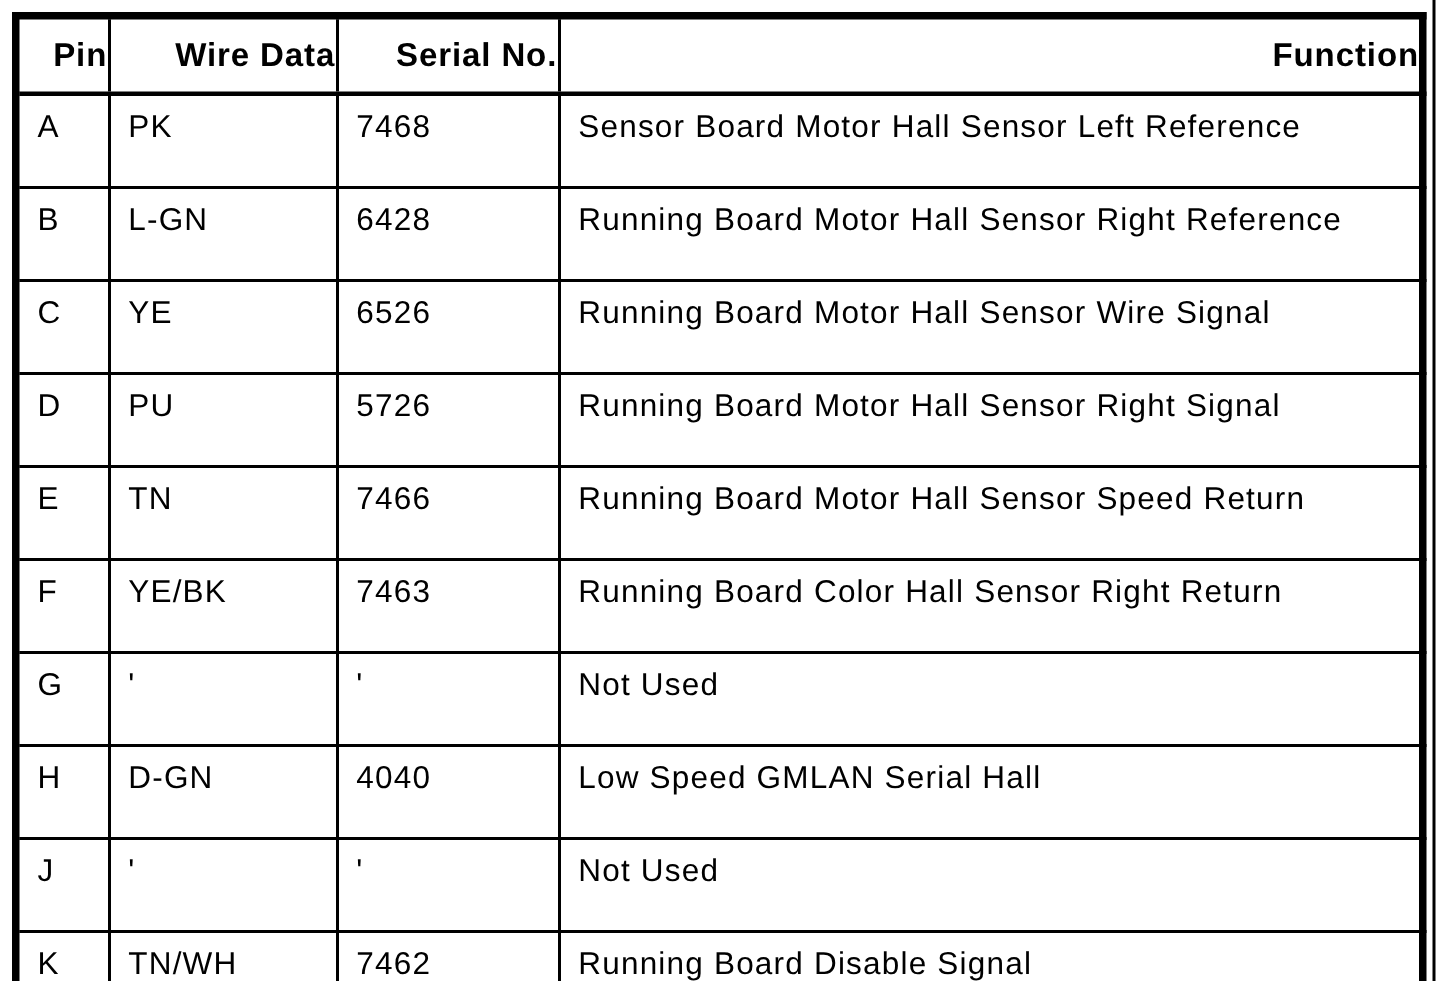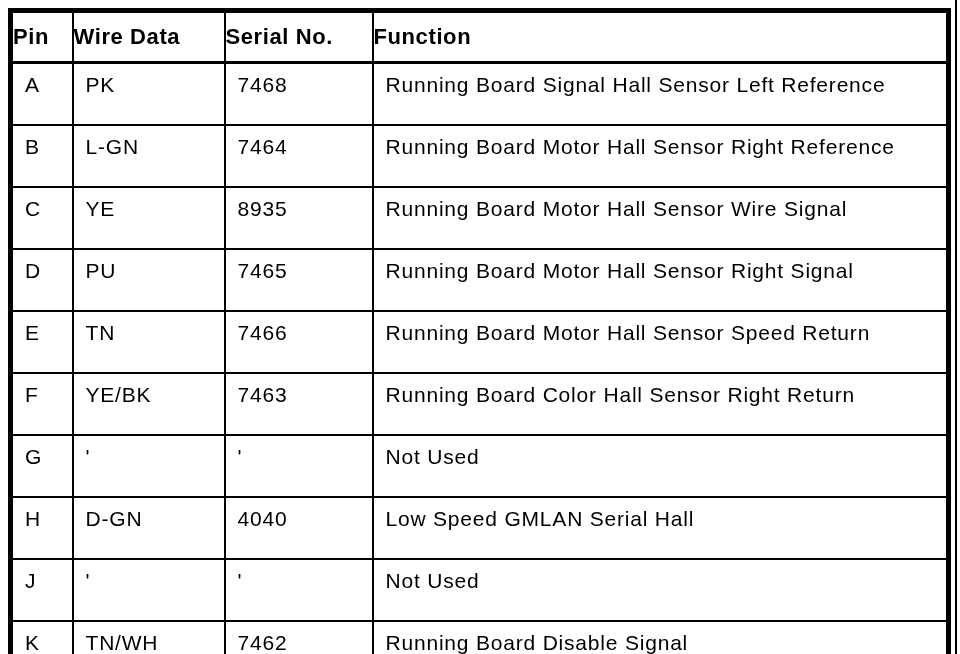--- a/index.html
+++ b/index.html
@@ -37,21 +37,21 @@
   table.pinout td {
     border: 2px solid #000000;
     overflow: hidden;
     white-space: nowrap;
   }
   table.pinout th {
     height: 48px;
     font-size: 22px;
     font-weight: bold;
     letter-spacing: 0.6px;
-    text-align: left;
+    text-align: right;
     vertical-align: middle;
     padding: 0;
   }
   table.pinout thead th {
     border-bottom-width: 3px;
   }
   table.pinout td {
     height: 51px;
     font-size: 21px;
     font-weight: normal;
@@ -82,38 +82,38 @@
       <th>Wire Data</th>
       <th>Serial No.</th>
       <th>Function</th>
     </tr>
   </thead>
   <tbody id="table-body">
       <tr>
         <td>A</td>
         <td>PK</td>
         <td>7468</td>
-        <td>Running Board Signal Hall Sensor Left Reference</td>
+        <td>Sensor Board Motor Hall Sensor Left Reference</td>
       </tr>
       <tr>
         <td>B</td>
         <td>L-GN</td>
-        <td>7464</td>
+        <td>6428</td>
         <td>Running Board Motor Hall Sensor Right Reference</td>
       </tr>
       <tr>
         <td>C</td>
         <td>YE</td>
-        <td>8935</td>
+        <td>6526</td>
         <td>Running Board Motor Hall Sensor Wire Signal</td>
       </tr>
       <tr>
         <td>D</td>
         <td>PU</td>
-        <td>7465</td>
+        <td>5726</td>
         <td>Running Board Motor Hall Sensor Right Signal</td>
       </tr>
       <tr>
         <td>E</td>
         <td>TN</td>
         <td>7466</td>
         <td>Running Board Motor Hall Sensor Speed Return</td>
       </tr>
       <tr>
         <td>F</td>

